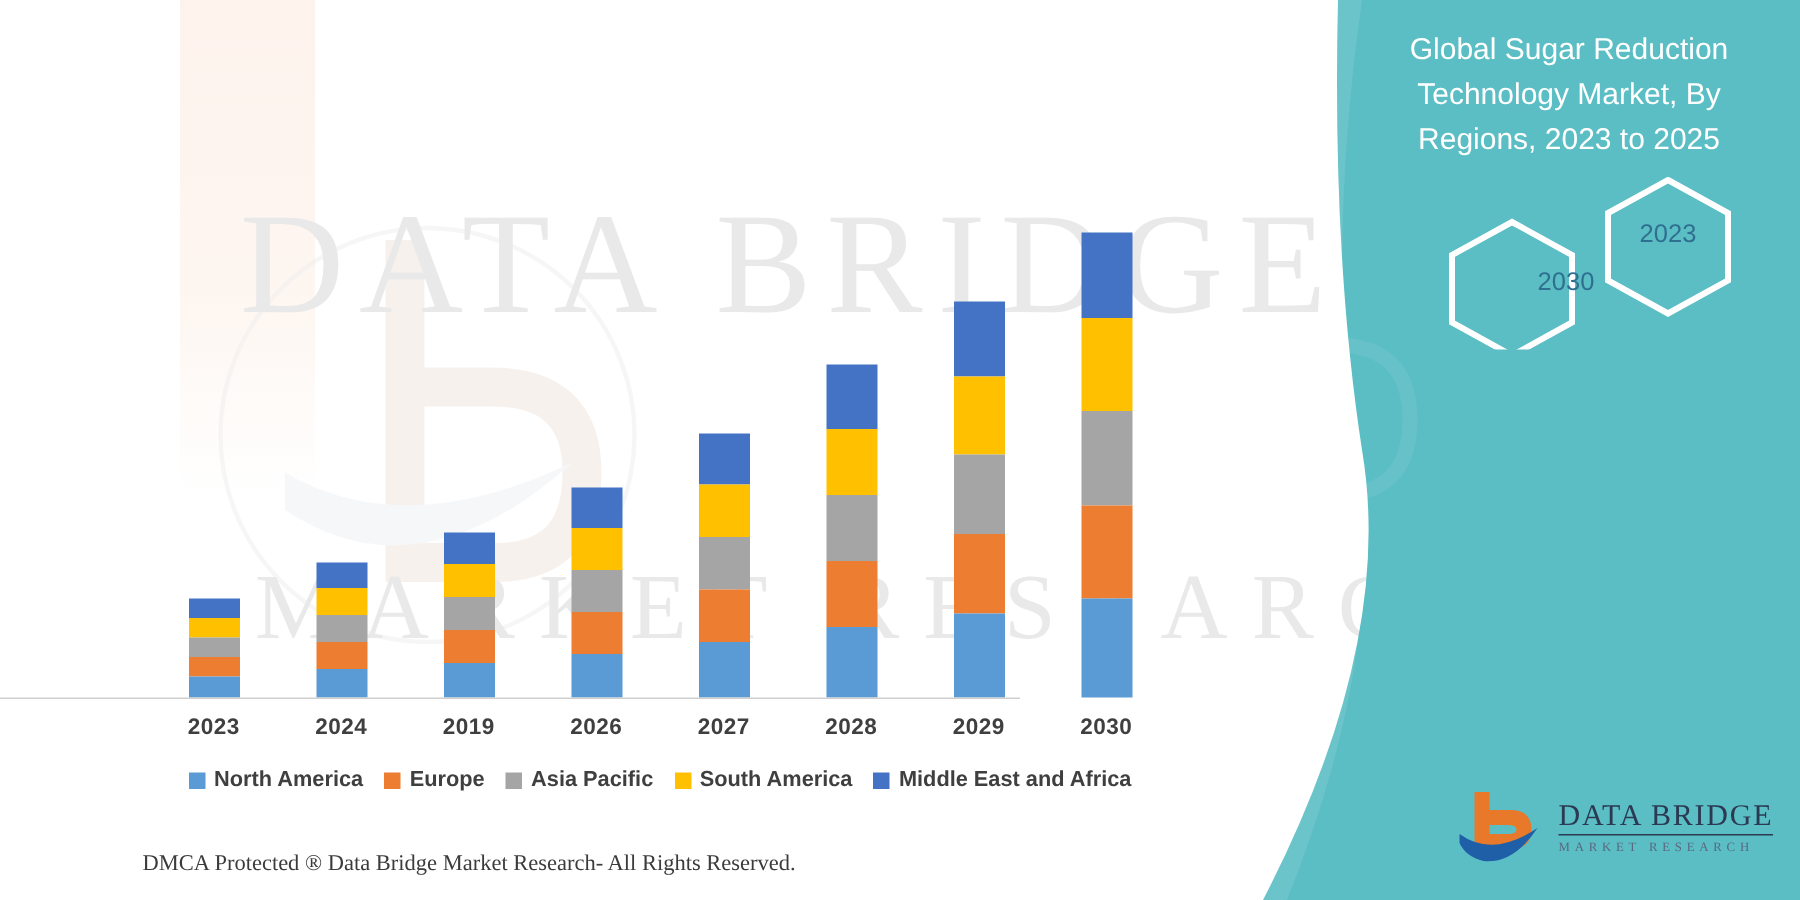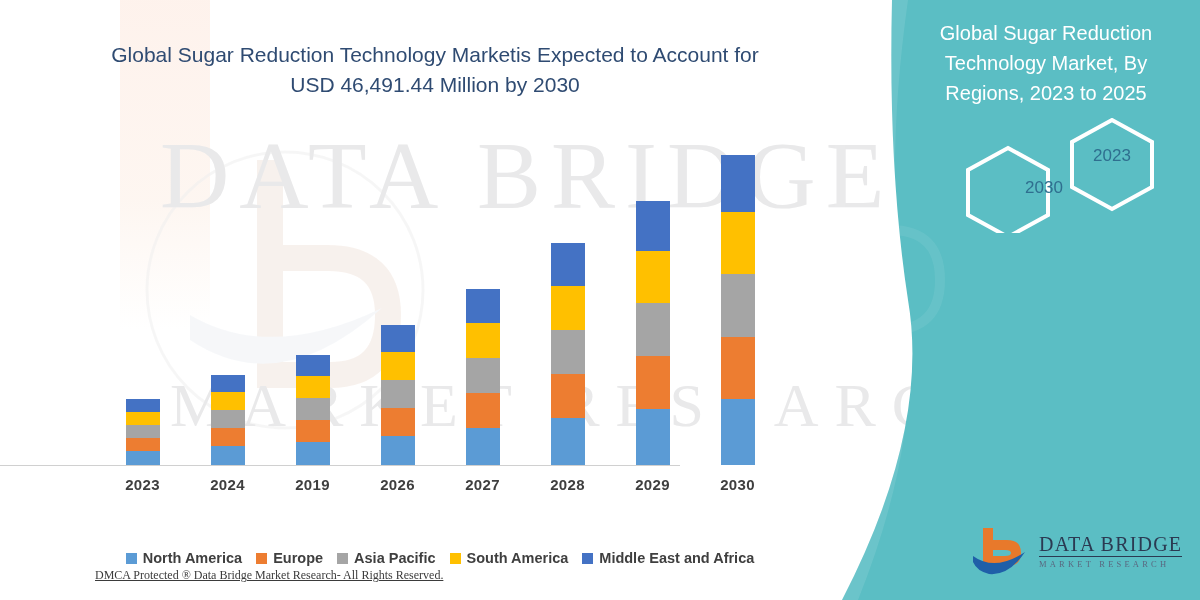--- a/index.html
+++ b/index.html
@@ -159,21 +159,20 @@
   #legend {
     position: absolute;
     left: 100px;
     top: 512px;
     width: 680px;
     display: flex;
     justify-content: center;
     align-items: center;
     gap: 14px;
     z-index: 3;
-    margin-top: 38px;
   }
   .legend-item {
     display: flex;
     align-items: center;
     gap: 6px;
   }
   .legend-swatch {
     width: 11px;
     height: 11px;
     flex: none;
@@ -191,24 +190,23 @@
     left: 95px;
     top: 568px;
     width: 690px;
     display: flex;
     justify-content: space-between;
     align-items: center;
     z-index: 3;
   }
   .footer-text {
     font-family: "Liberation Serif", serif;
-    font-size: 12px;
+    font-size: 15px;
     color: #3b3b3b;
     white-space: nowrap;
-    text-decoration: underline;
   }
 
   
   #panel-title {
     position: absolute;
     right: 18px;
     top: 18px;
     width: 272px;
     text-align: center;
     color: #ffffff;
@@ -321,21 +319,20 @@
       <path d="M14 6 L24 6 L24 46 L14 46 Z" fill="#E8792B"></path>
       <path d="M20 18 L38 18 Q52 18 52 31 Q52 44 38 44 L20 44 L20 34 L36 34 Q42 34 42 31 Q42 28 36 28 L20 28 Z" fill="#E8792B"></path>
       <path d="M4 34 Q26 50 56 30 Q40 54 20 52 Q8 49 4 40 Z" fill="#1F5FA8"></path>
     </svg>
     <div id="logo-words">
       <div id="logo-line1">DATA BRIDGE</div>
       <div id="logo-line2">MARKET RESEARCH</div>
     </div>
   </div>
 
-  <div id="chart-title">Global Sugar Reduction Technology Marketis Expected to Account for USD 46,491.44 Million by 2030</div>
 
   <div id="plot">
     <div id="bars-row">
         <div class="bar-col">
           <div class="bar-stack">
             <div class="bar-seg" style="height: 14px; background: rgb(91, 155, 213);"></div>
             <div class="bar-seg" style="height: 13px; background: rgb(237, 125, 49);"></div>
             <div class="bar-seg" style="height: 13px; background: rgb(165, 165, 165);"></div>
             <div class="bar-seg" style="height: 13px; background: rgb(255, 192, 0);"></div>
             <div class="bar-seg" style="height: 13px; background: rgb(68, 114, 196);"></div>

